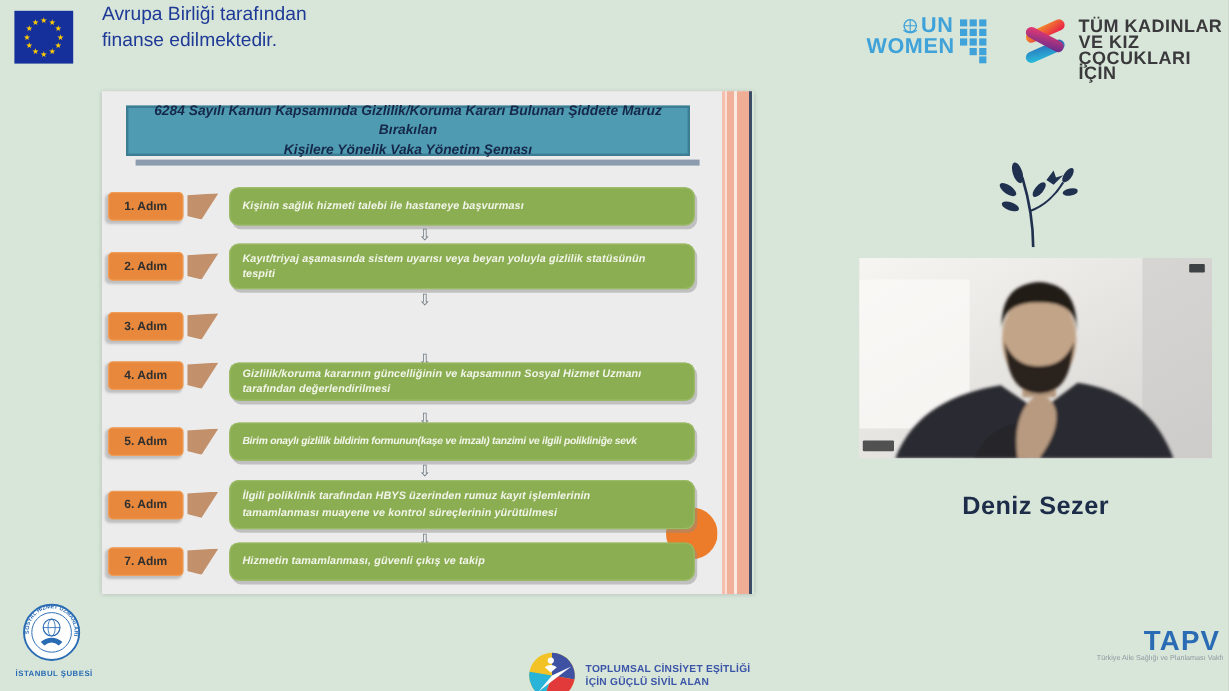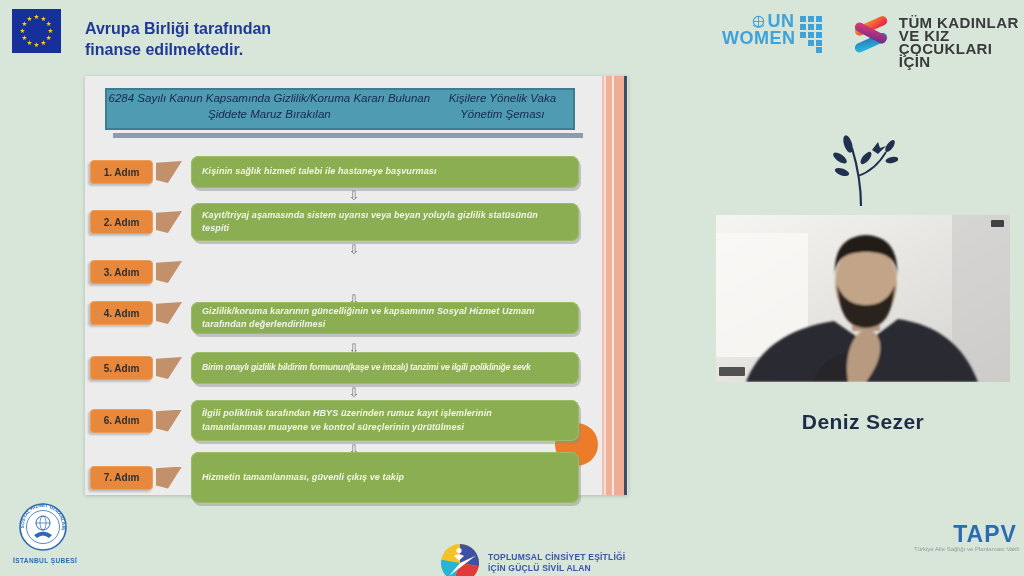--- a/index.html
+++ b/index.html
@@ -3,40 +3,40 @@
 <meta charset="utf-8">
 <style>
   * { margin:0; padding:0; box-sizing:border-box; }
   html,body { background:#b9c4ba; }
   #stage {
     position:relative; width:1024px; height:576px; overflow:hidden;
     background:#d8e5d9; font-family:"Liberation Sans", sans-serif;
   }
   
   .eu-flag { position:absolute; left:12px; top:9px; width:49px; height:44px; background:#15309b; }
-  .eu-text { position:absolute; left:85px; top:18px; font-size:16px; font-weight:bold; color:#1e3a96; line-height:21px; }
+  .eu-text { position:absolute; left:85px; top:2px; font-size:16px; font-weight:normal; color:#1e3a96; line-height:21px; }
   .unw { position:absolute; left:722px; top:13px; display:flex; align-items:flex-start; }
   .unw-text { color:#3fa2d9; font-weight:bold; font-size:18px; line-height:17px; letter-spacing:.5px; }
   .unw-row1 { display:flex; align-items:center; justify-content:flex-end; gap:2px; padding-right:1px; }
   .unw-grid { margin-left:4px; margin-top:3px; }
   .campaign { position:absolute; left:852px; top:11px; display:flex; gap:9px; }
   .campaign-text { font-size:15px; font-weight:bold; color:#3a3a3c; line-height:13px; letter-spacing:.4px; margin-top:5px; }
   
   .slide { position:absolute; left:85px; top:76px; width:543px; height:419px; background:#ececec;
            box-shadow:0 1px 4px rgba(0,0,0,.18); }
   .slide-stripes { position:absolute; right:0; top:0; bottom:0; width:30px; z-index:2;
     background:linear-gradient(90deg,#ececec 0 4px,#f4c0ad 4px 6px,#f8ded4 6px 8px,#f0b09a 8px 14px,
                #fbeae3 14px 16px,#efad96 16px 26px,#3c4b66 26px 29px,#d8e5d9 29px 30px); }
   .slide-title { position:absolute; left:20px; top:12px; width:470px; height:42px; background:#4f9cb2;
-    border:2px solid #3c7d93; display:flex; flex-direction:row; justify-content:center; text-align:center;
-    font-style:italic; font-weight:normal; font-size:11.5px; color:#16284a; line-height:16px; z-index:1; }
+    border:2px solid #3c7d93; display:flex; flex-direction:column; justify-content:center; text-align:center;
+    font-style:italic; font-weight:bold; font-size:11.5px; color:#16284a; line-height:16px; z-index:1; }
   .title-shadow { position:absolute; left:28px; top:57px; width:470px; height:5px; background:#8c9cae; }
   .row { position:absolute; left:5px; display:flex; align-items:center; z-index:1; }
   .r1{top:80px;height:32px;} .r2{top:127px;height:38px;} .r3{top:177px;height:38px;}
-  .r4{top:226px;height:22px;} .r5{top:276px;height:32px;} .r6{top:324px;height:41px;} .r7{top:376px;height:51px;text-align:center;}
+  .r4{top:226px;height:22px;} .r5{top:276px;height:32px;} .r6{top:324px;height:41px;} .r7{top:376px;height:32px;text-align:center;}
   .step-label { width:63px; height:24px; flex:0 0 63px; background:#e8883c; border:1px solid #ef9c55;
     border-radius:4px; box-shadow:-2px 2px 2px rgba(110,110,110,.35); font-size:10px; font-weight:bold;
     color:#2f2f2f; display:flex; align-items:center; justify-content:center; }
   .pennant { width:26px; height:22px; margin-left:3px; background:#c2906a;
     clip-path:polygon(0 8%, 100% 0, 46% 100%, 0 86%); }
   .step-box { margin-left:9px; width:388px; align-self:stretch; background:#8cae53; border-radius:8px;
     box-shadow:2px 3px 0 rgba(140,140,140,.45), inset 0 0 0 1px #9cbb66; color:#f2f5e9; font-size:9px;
     font-weight:bold; font-style:italic; padding:16px 11px; display:flex; align-items:center; line-height:13.5px;
     letter-spacing:.1px; }
   .step-text { max-width:352px; }

